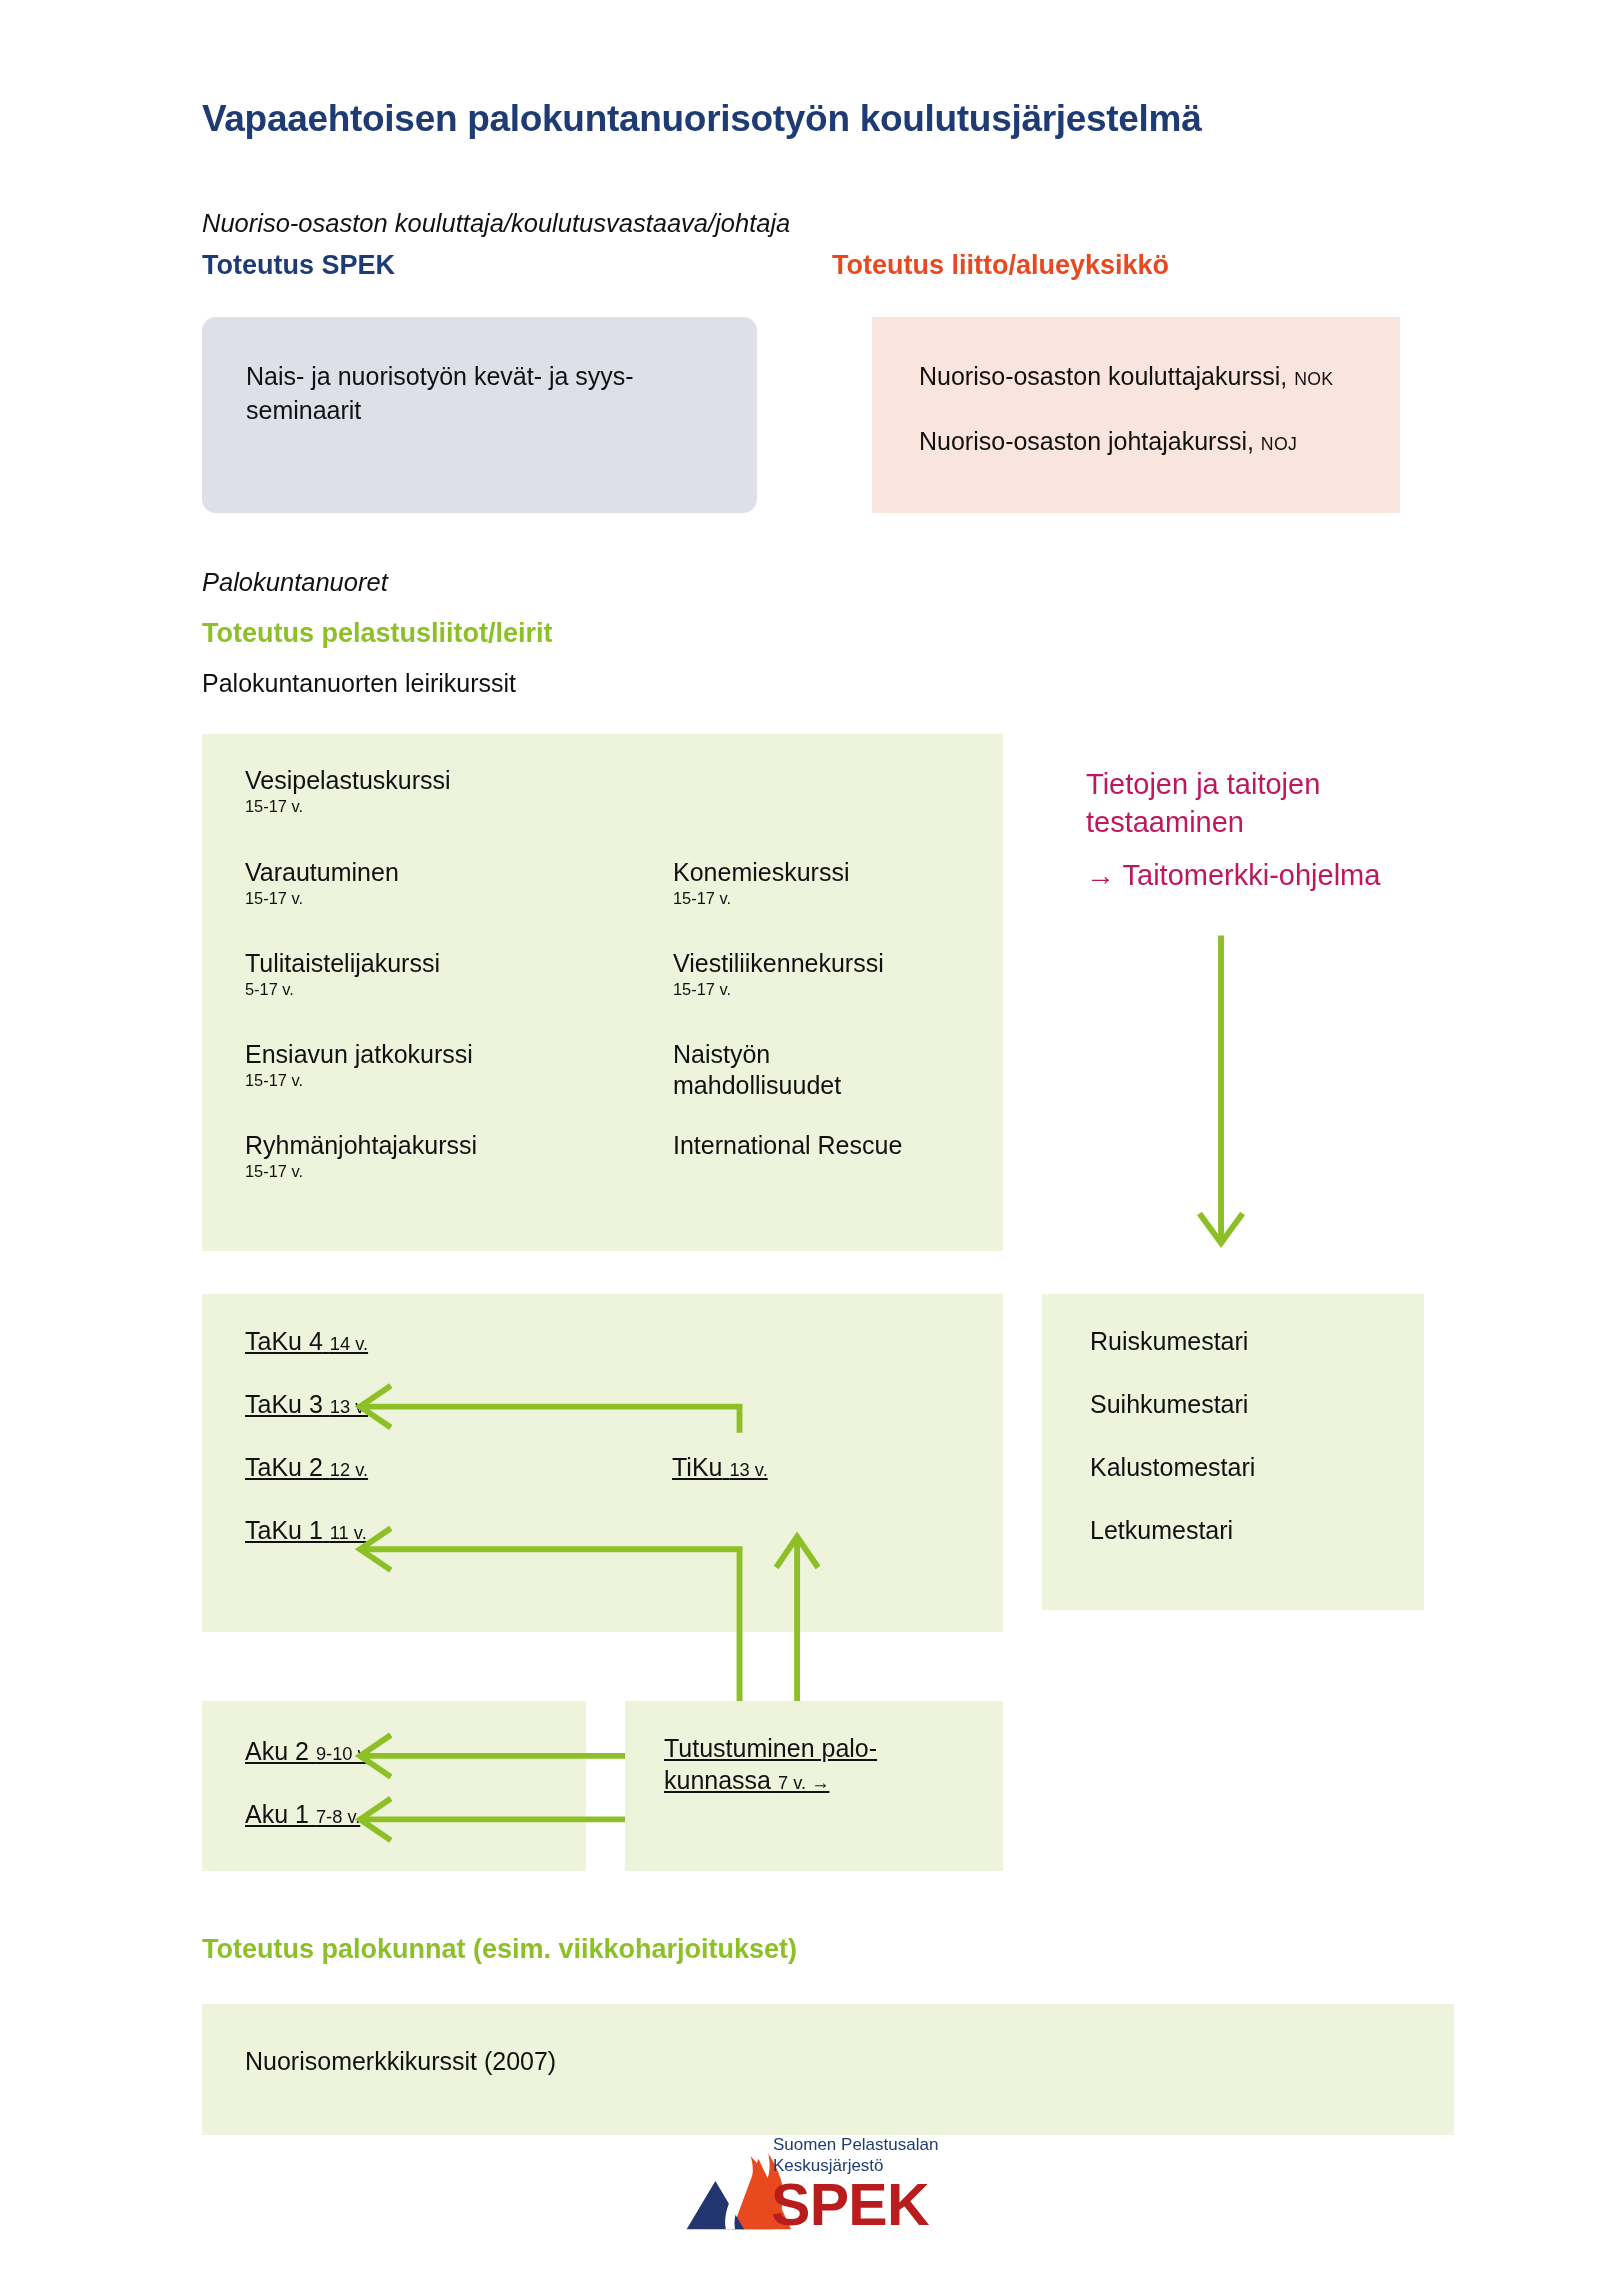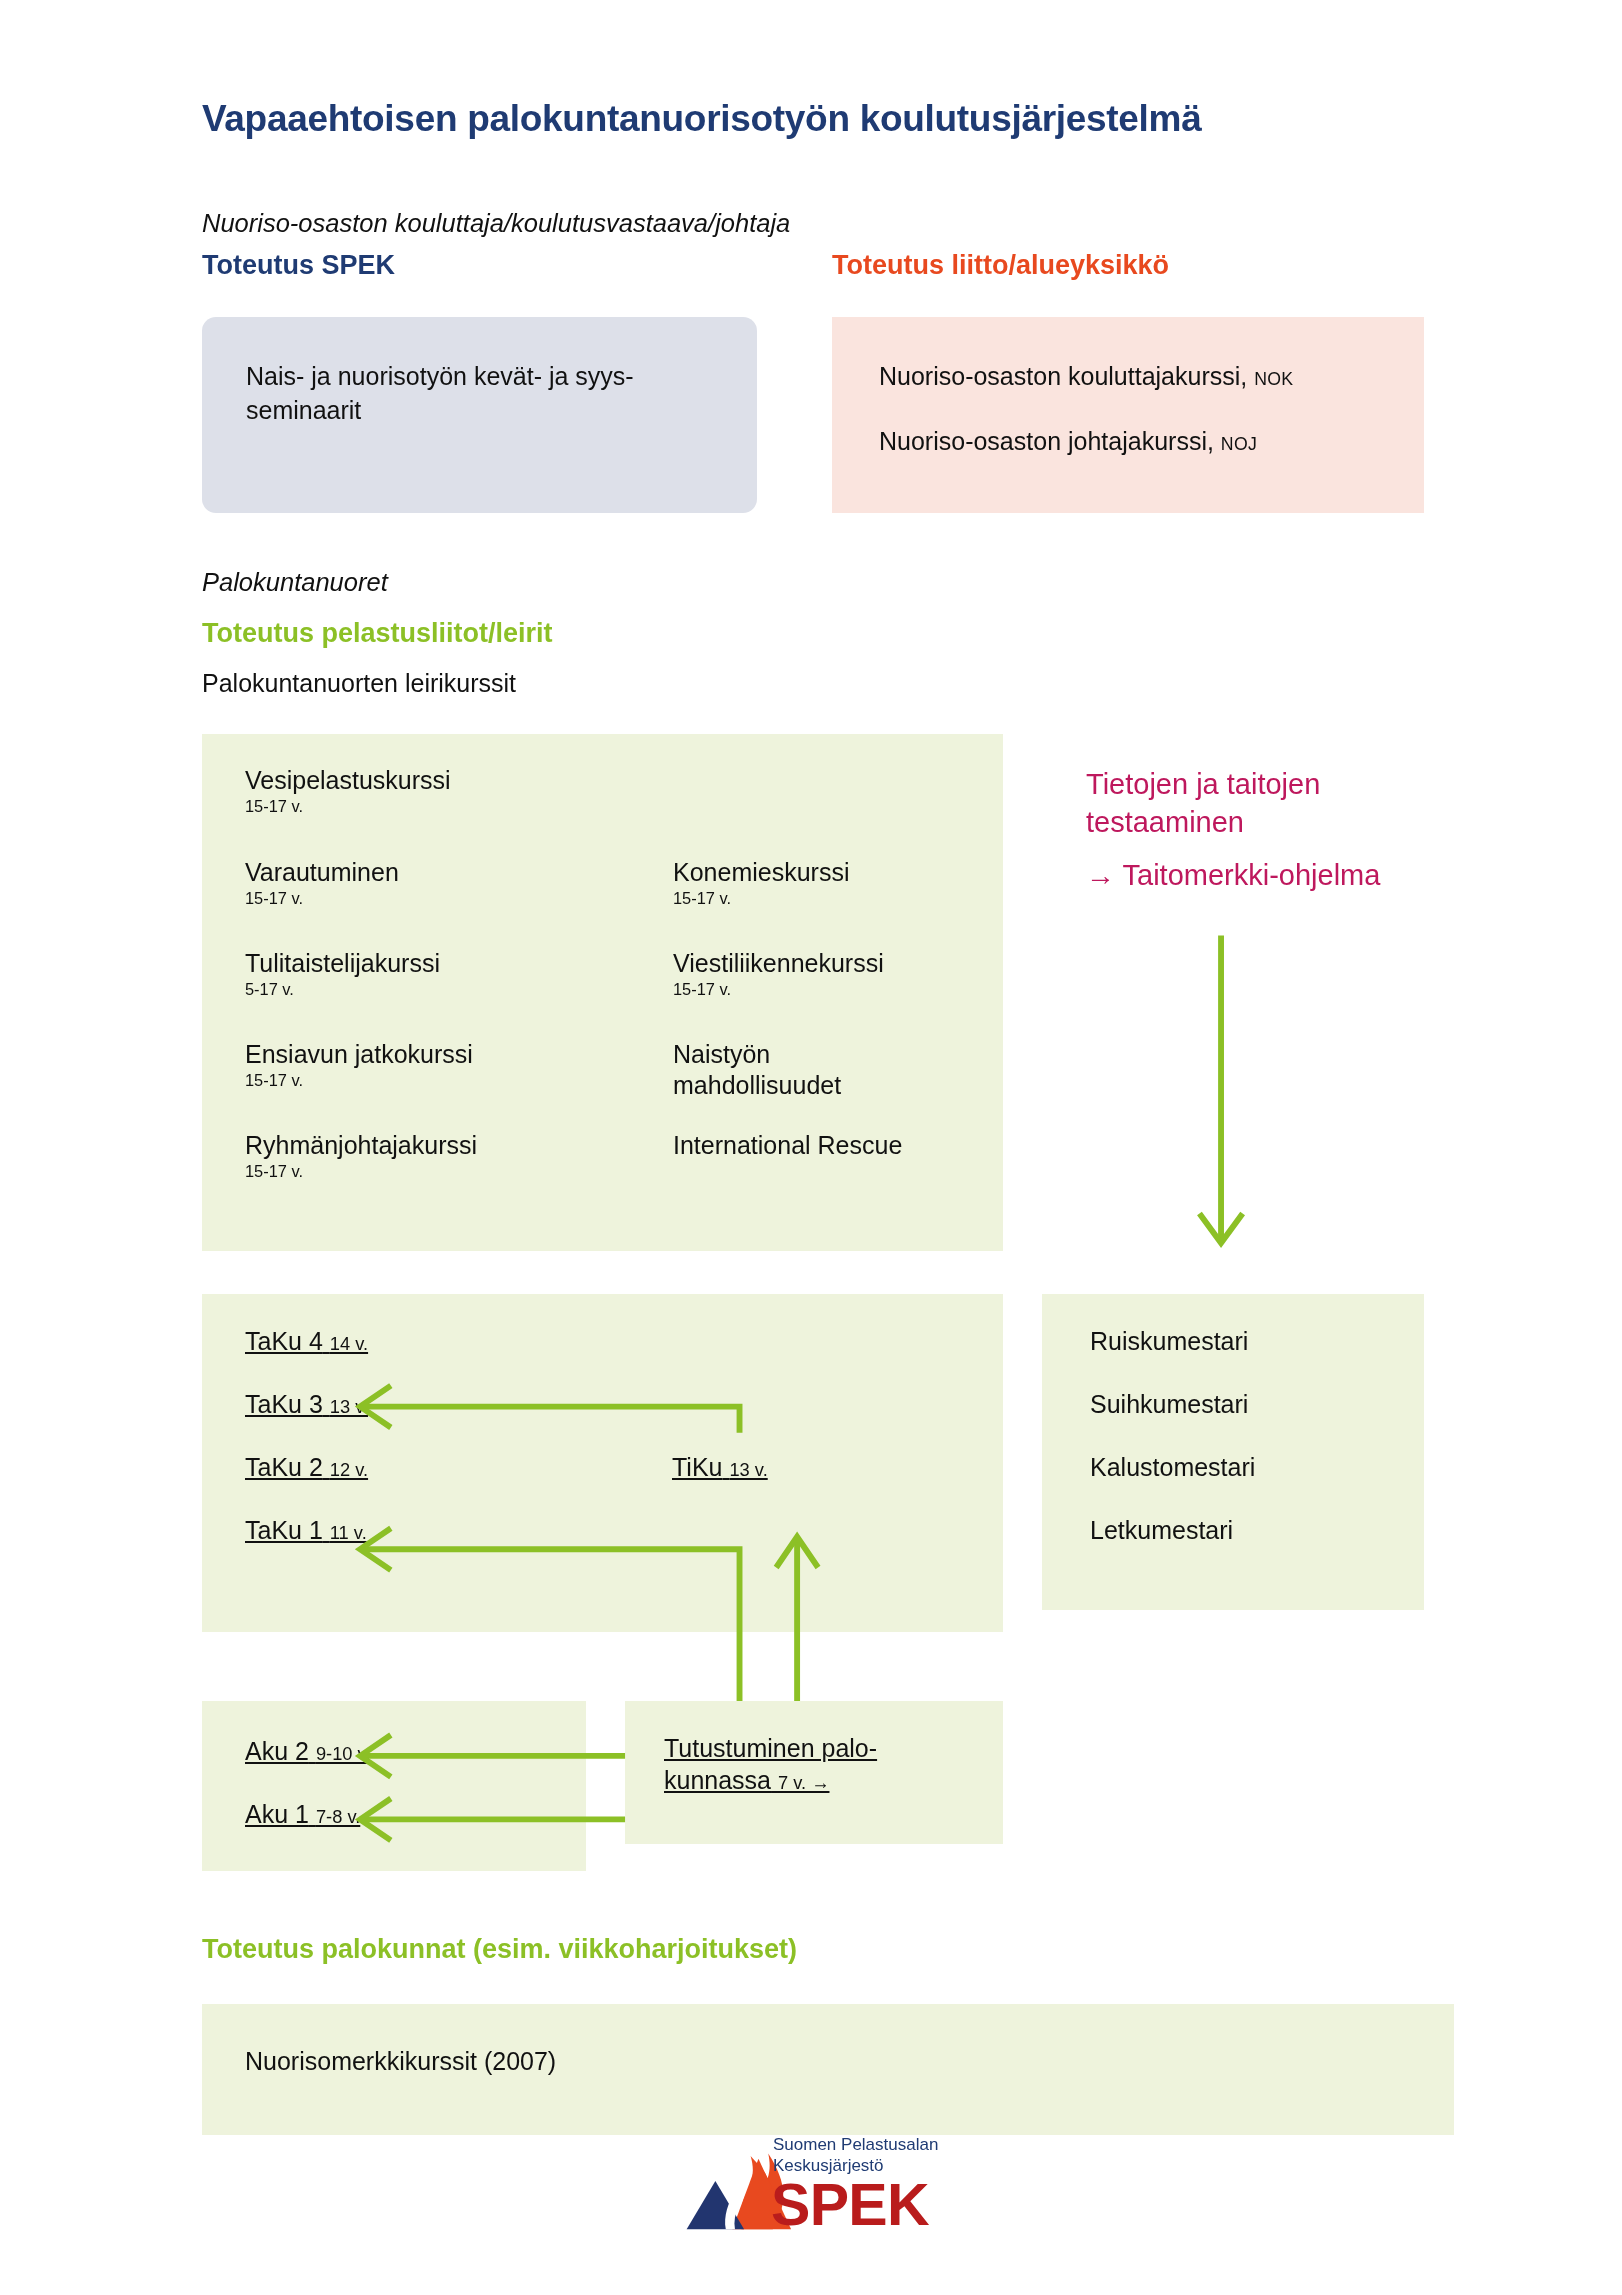--- a/index.html
+++ b/index.html
@@ -76,21 +76,21 @@
   <div class="italic-label" style="left:202px; top:209px;">Nuoriso-osaston kouluttaja/koulutusvastaava/johtaja</div>
 
   <div class="sec-head blue" style="left:202px; top:250px;">Toteutus SPEK</div>
 
   <div class="sec-head red" style="left:832px; top:250px;">Toteutus liitto/alueyksikkö</div>
 
   <div class="box bluegray" style="left:202px; top:317px; width:555px; height:196px;border-radius:14px;">
     <div class="box-text" style="left:44px; top:43px; width:471px;">Nais- ja nuorisotyön kevät- ja syys-seminaarit</div>
   </div>
 
-  <div class="box pink" style="left:832px; top:317px; width:592px; height:196px;">
+  <div class="box pink" style="left:872px; top:317px; width:528px; height:196px;">
     <div class="box-text" style="left:47px; top:43px;">
       <span>Nuoriso-osaston kouluttajakurssi,</span>
       <span class="abbr">NOK</span>
     </div>
     <div class="box-text" style="left:47px; top:108px;">
       <span>Nuoriso-osaston johtajakurssi,</span>
       <span class="abbr">NOJ</span>
     </div>
   </div>
 
@@ -181,21 +181,21 @@
     <div class="level" style="left:43px; top:36px;">
       <span>Aku 2</span>
       <span class="age">9-10 v.</span>
     </div>
     <div class="level" style="left:43px; top:99px;">
       <span>Aku 1</span>
       <span class="age">7-8 v.</span>
     </div>
   </div>
 
-  <div class="box green" style="left:625px; top:1701px; width:378px; height:143px;">
+  <div class="box green" style="left:625px; top:1701px; width:378px; height:170px;">
     <div class="level" style="left:39px; top:31px; line-height:1.28;">
       <div>Tutustuminen palo-</div>
       <div>
         <span>kunnassa</span>
         <span class="age">7 v. →</span>
       </div>
     </div>
   </div>
 
   <div class="sec-head green" style="left:202px; top:1934px;">Toteutus palokunnat (esim. viikkoharjoitukset)</div>

